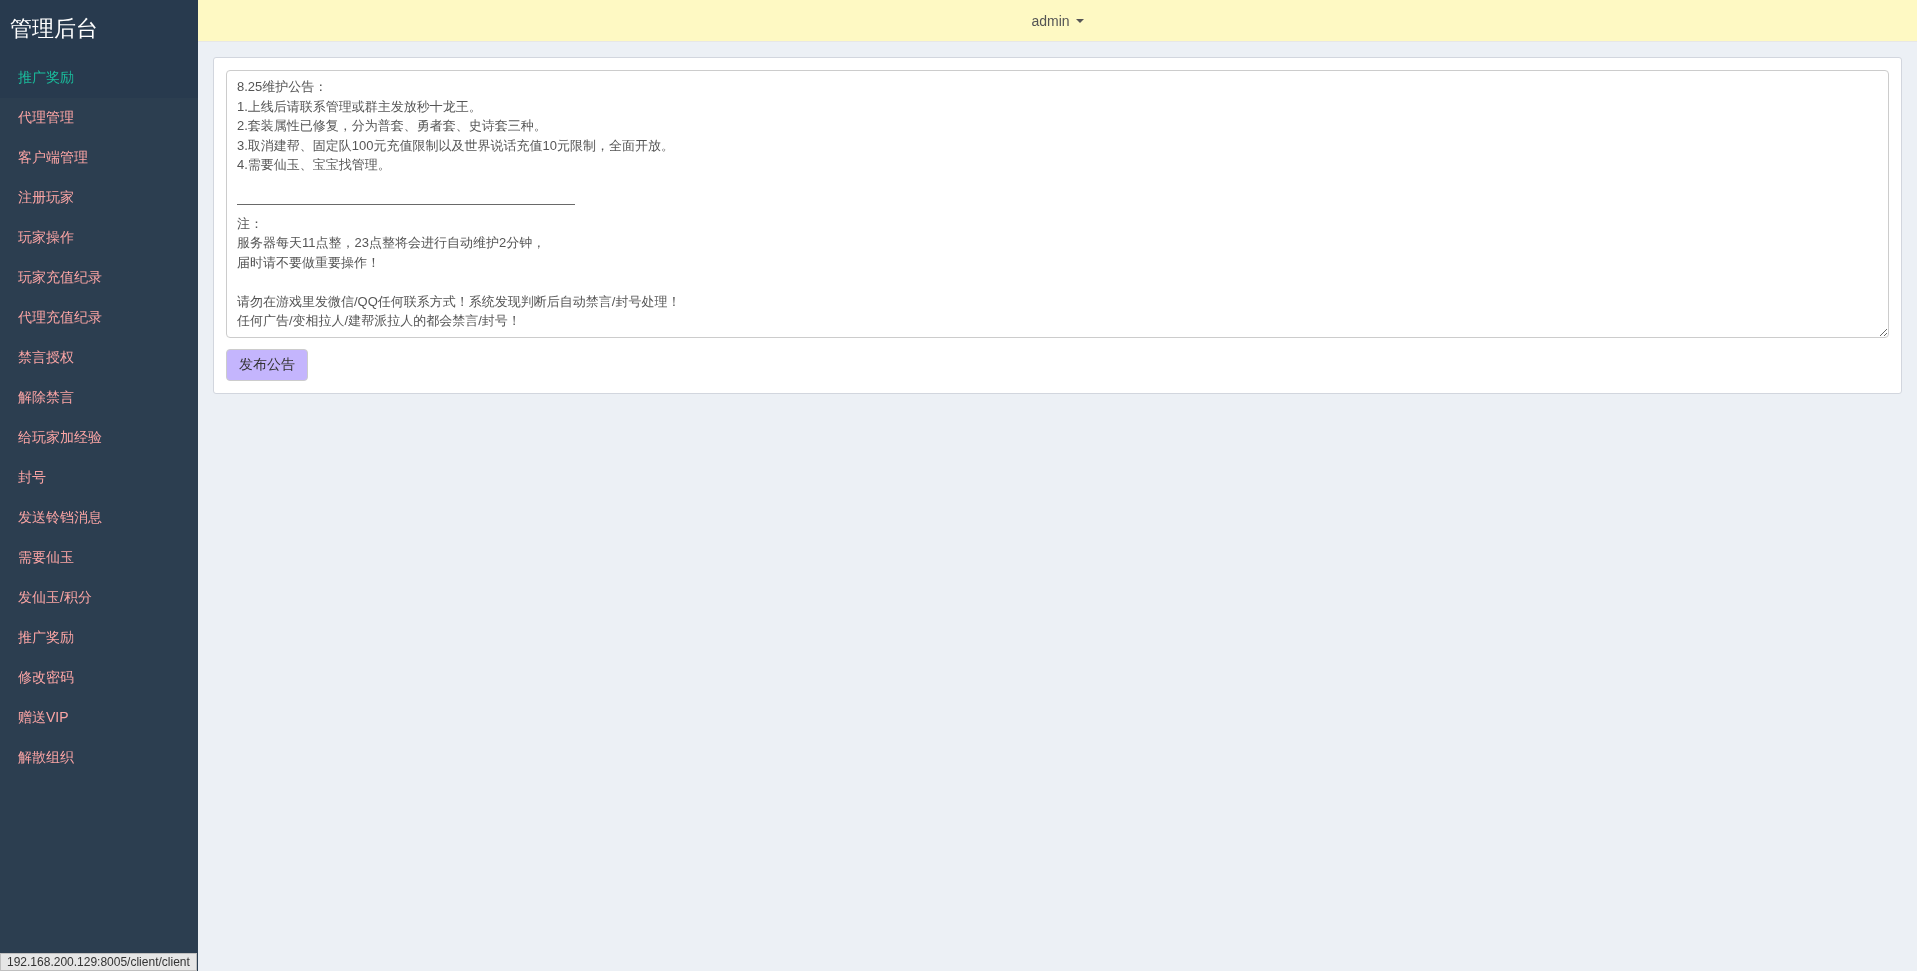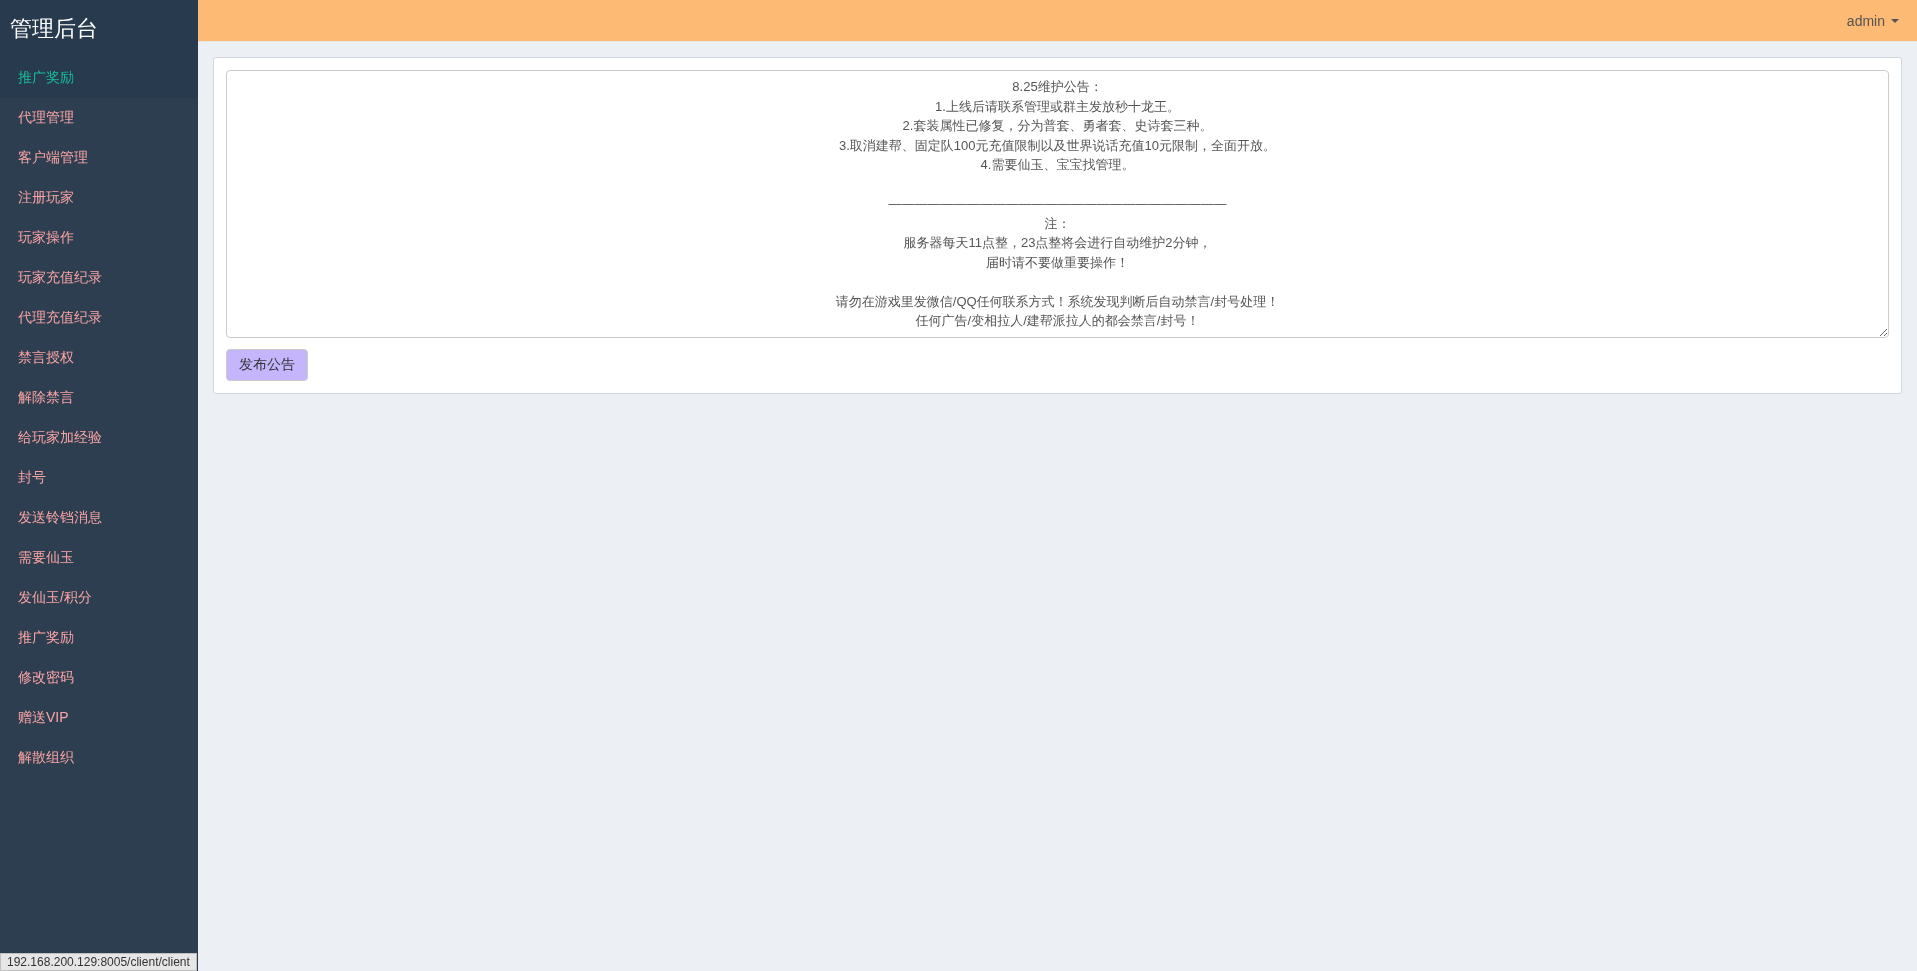--- a/index.html
+++ b/index.html
@@ -47,24 +47,24 @@
     .sidebar-nav a.active {
       color: #1abc9c;
       background: #283a4e;
     }
     .topbar {
       position: fixed;
       top: 0;
       left: 198px;
       right: 0;
       height: 42px;
-      background: #fdba74;
+      background: #fef9c3;
       border-bottom: 1px solid #e7e7e7;
       display: flex;
-      justify-content: flex-end;
+      justify-content: center;
       align-items: center;
       padding: 0 18px;
       z-index: 10;
     }
     .user-menu {
       color: #555;
       cursor: pointer;
       display: flex;
       align-items: center;
       gap: 4px;
@@ -96,21 +96,20 @@
       border: 1px solid #ccc;
       border-radius: 4px;
       padding: 6px 10px;
       font-family: inherit;
       font-size: 13px;
       line-height: 1.5;
       color: #555;
       resize: both;
       min-height: 240px;
       outline: none;
-      text-align: center;
     }
     .btn {
       display: inline-block;
       margin-top: 8px;
       padding: 6px 12px;
       border: 1px solid #ccc;
       border-radius: 4px;
       background: #c4b5fd;
       color: #333;
       font-size: 14px;

